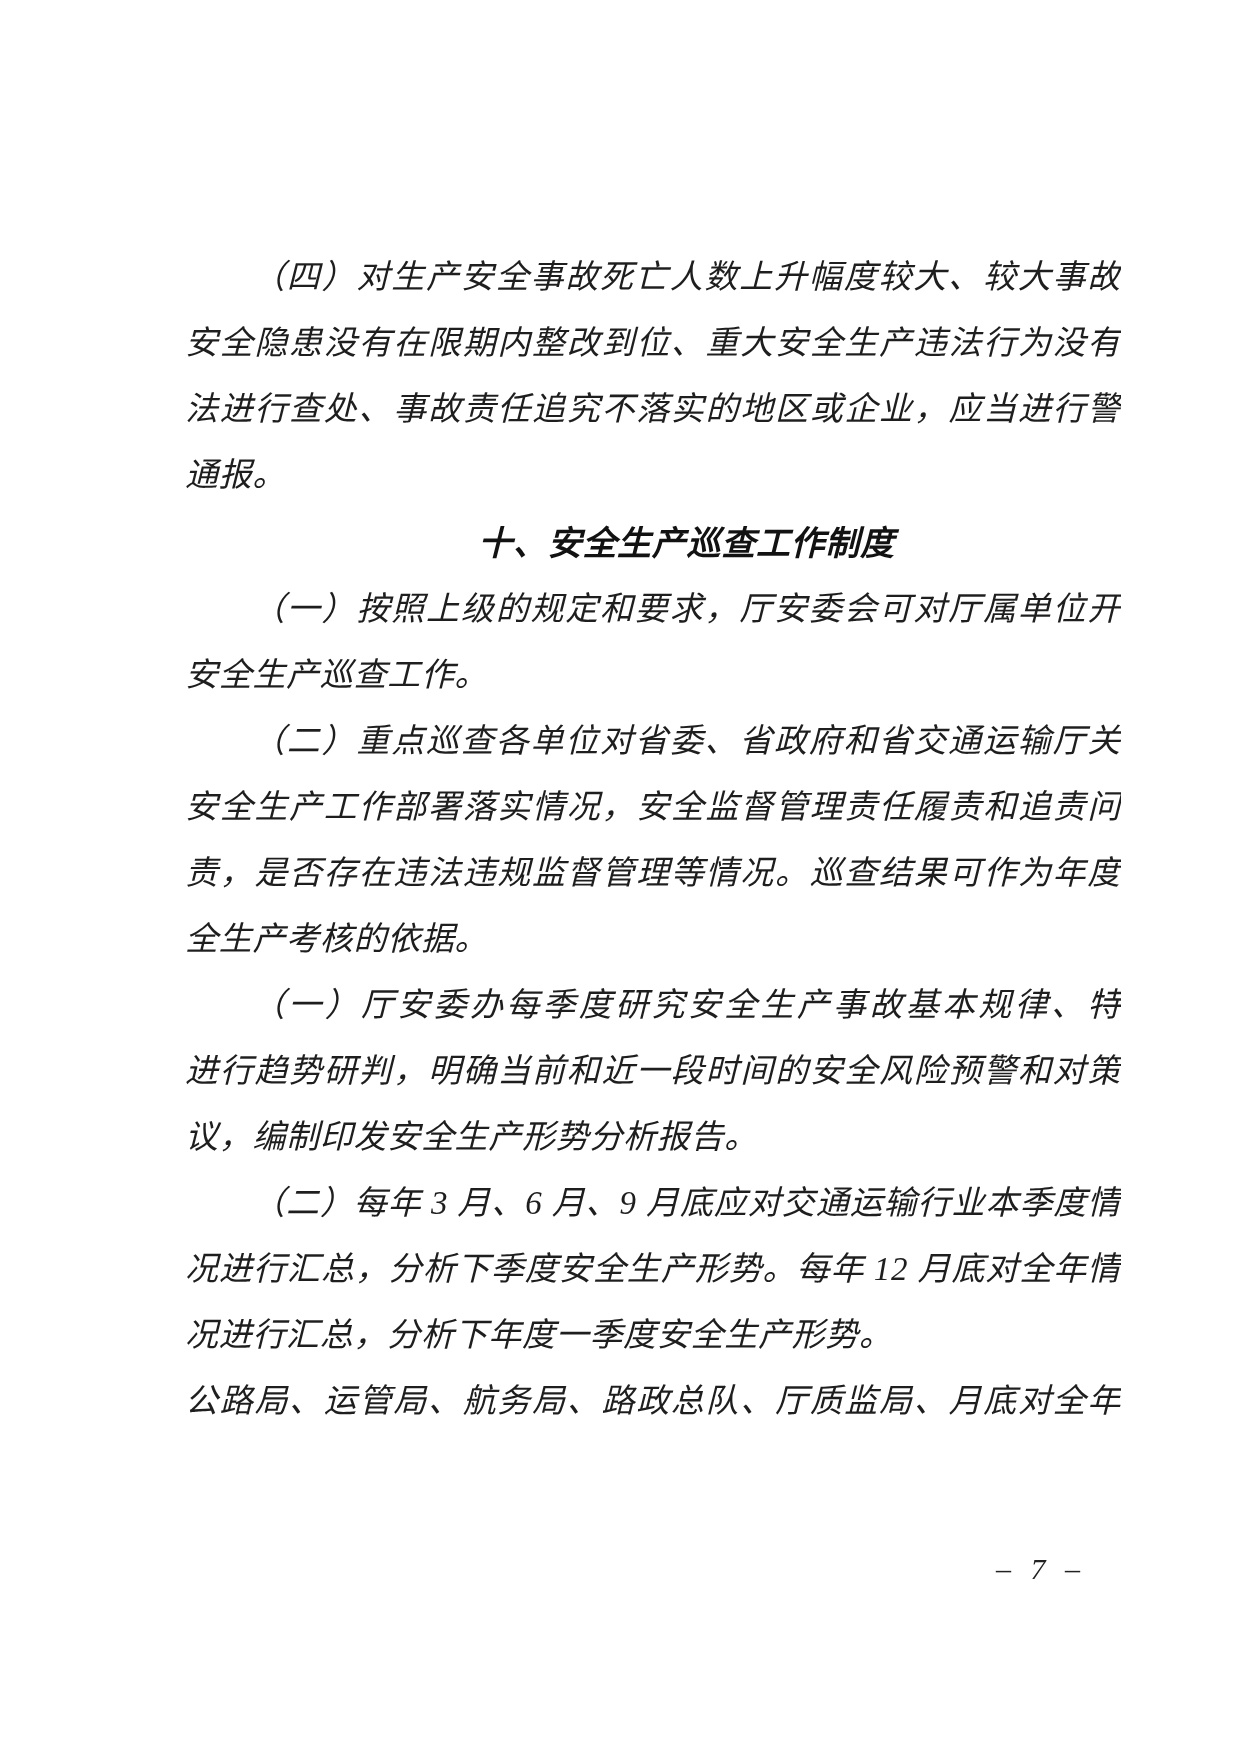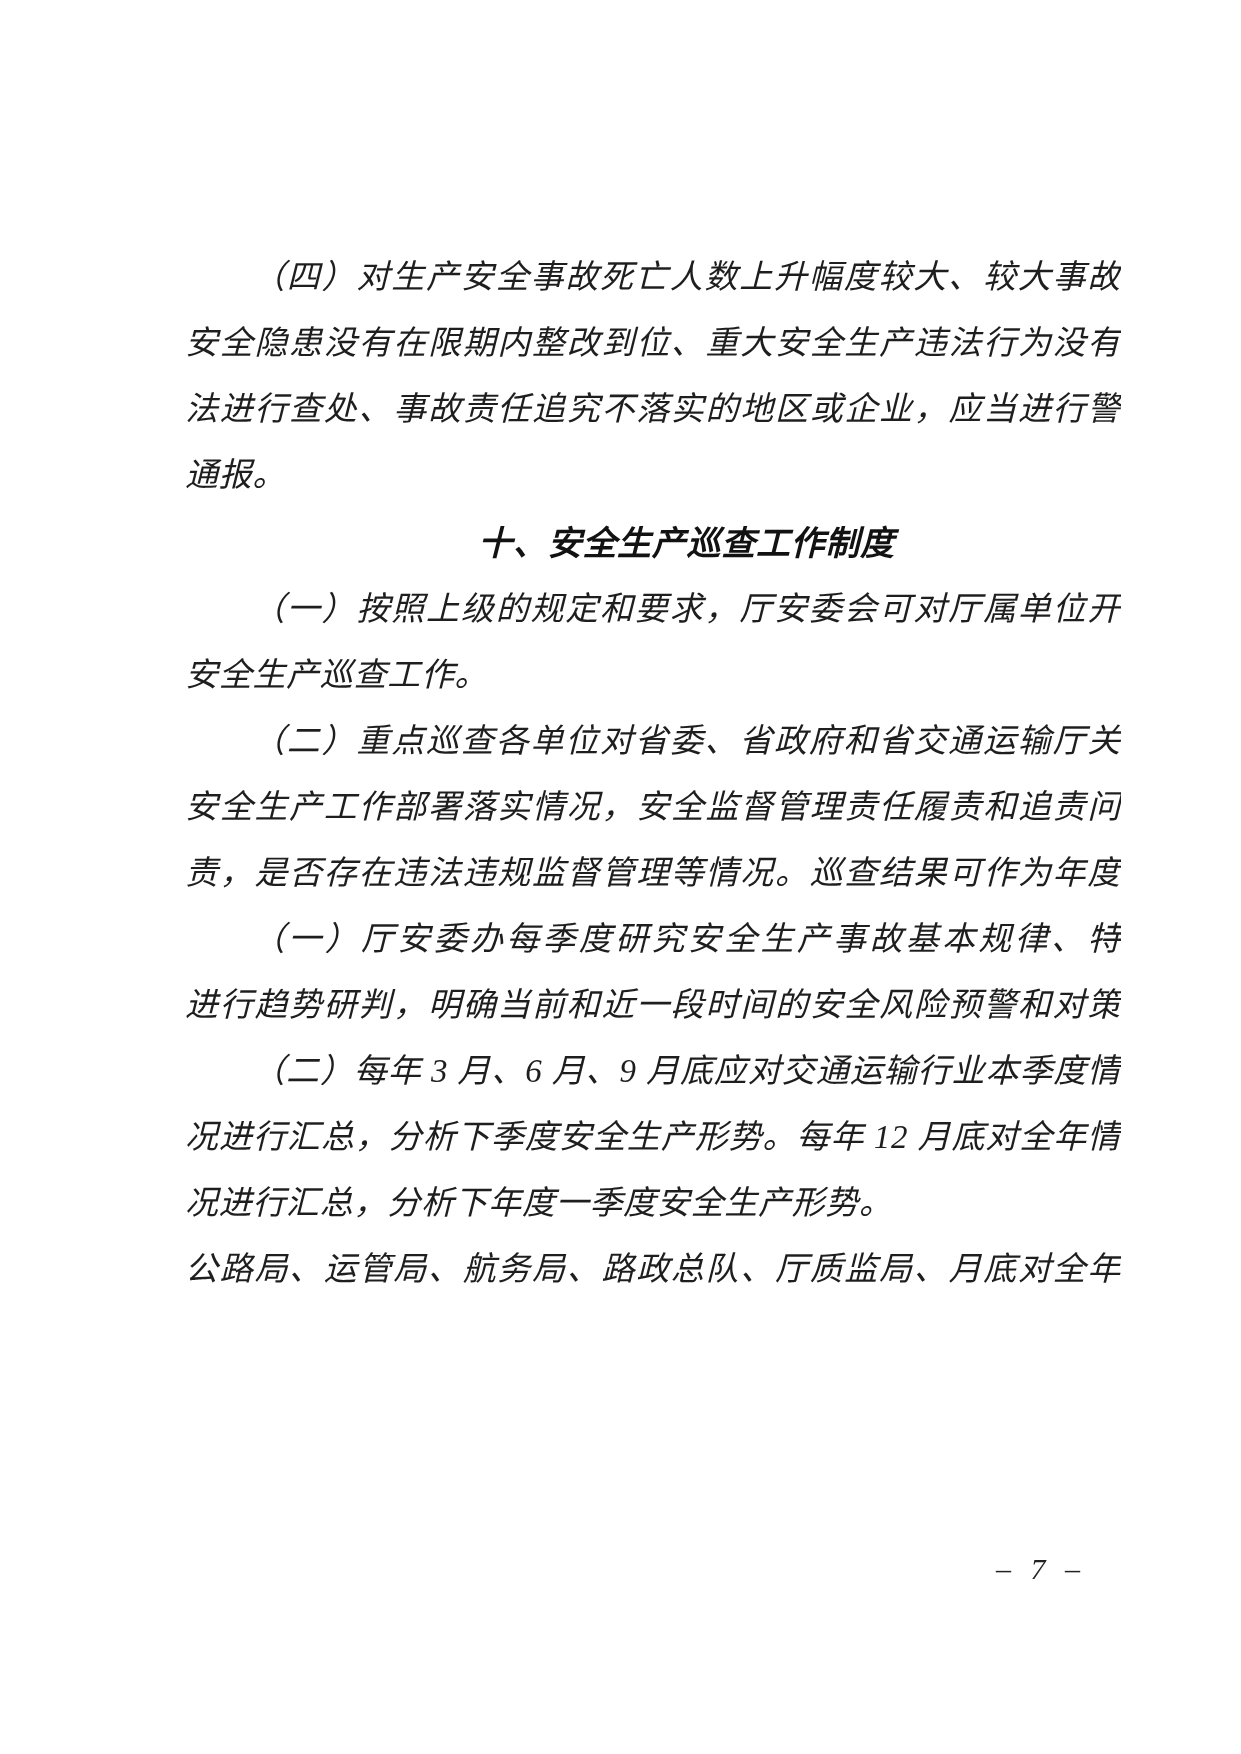--- a/index.html
+++ b/index.html
@@ -65,21 +65,23 @@
       <div class="text-line first fill">（四）对生产安全事故死亡人数上升幅度较大、较大事故多</div>
       <div class="text-line fill">安全隐患没有在限期内整改到位、重大安全生产违法行为没有依</div>
       <div class="text-line fill">法进行查处、事故责任追究不落实的地区或企业，应当进行警示</div>
       <div class="text-line">通报。</div>
       <div class="text-line heading">十、安全生产巡查工作制度</div>
       <div class="text-line first fill">（一）按照上级的规定和要求，厅安委会可对厅属单位开展</div>
       <div class="text-line">安全生产巡查工作。</div>
       <div class="text-line first fill">（二）重点巡查各单位对省委、省政府和省交通运输厅关于</div>
       <div class="text-line fill">安全生产工作部署落实情况，安全监督管理责任履责和追责问</div>
       <div class="text-line fill">责，是否存在违法违规监督管理等情况。巡查结果可作为年度安</div>
+      <div class="text-line">全生产考核的依据。</div>
       <div class="text-line first fill">（一）厅安委办每季度研究安全生产事故基本规律、特点，</div>
       <div class="text-line fill">进行趋势研判，明确当前和近一段时间的安全风险预警和对策建</div>
+      <div class="text-line">议，编制印发安全生产形势分析报告。</div>
       <div class="text-line first fill">（二）每年 3 月、6 月、9 月底应对交通运输行业本季度情</div>
       <div class="text-line fill">况进行汇总，分析下季度安全生产形势。每年 12 月底对全年情</div>
       <div class="text-line">况进行汇总，分析下年度一季度安全生产形势。</div>
       <div class="text-line fill">公路局、运管局、航务局、路政总队、厅质监局、月底对全年情</div>
     </div>
   <div class="page-number">– 7 –</div>
 </div>
 
 </body></html>

